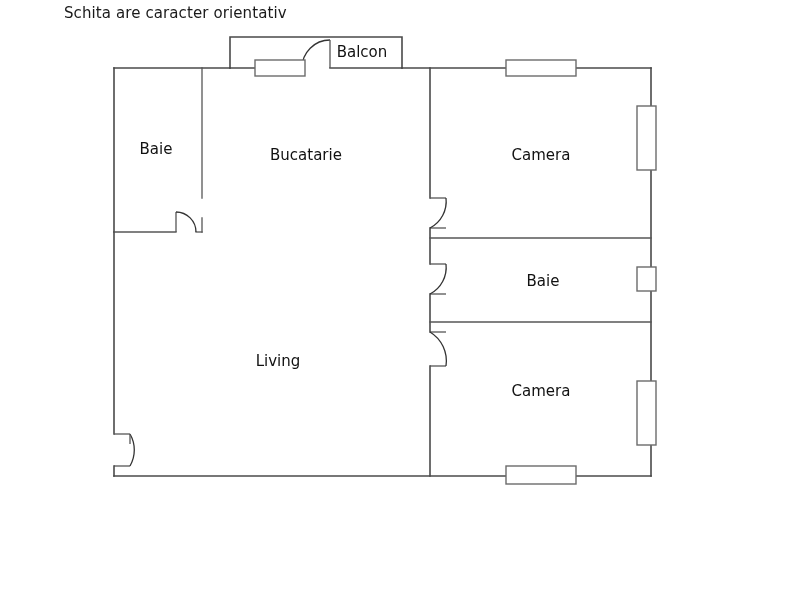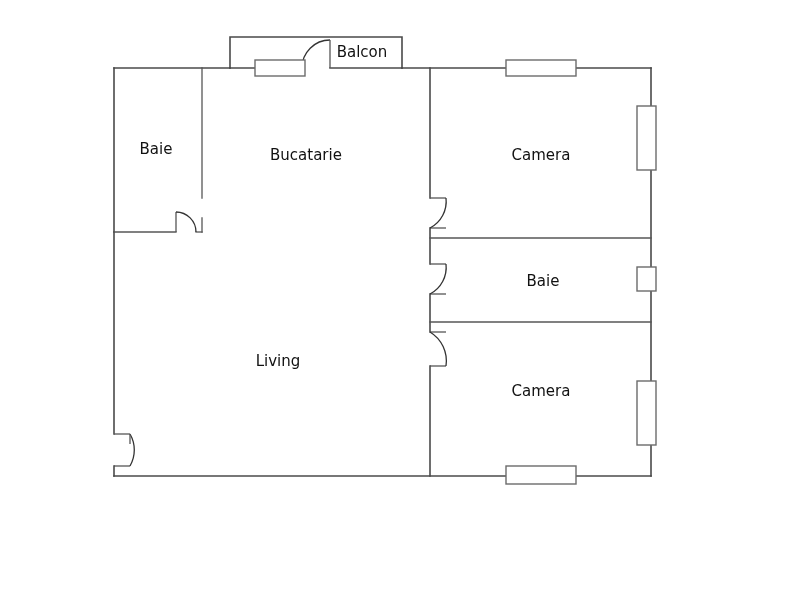--- a/index.html
+++ b/index.html
@@ -69,20 +69,21 @@
     fill: #111111;
     text-anchor: middle;
     dominant-baseline: middle;
   }
 </style>
 </head>
 <body>
 
 <div id="plan-root">
 
+  <div class="title-text">Schita are caracter orientativ</div>
 
   <svg class="floorplan" width="800" height="600" viewBox="0 0 800 600">
 
     <g>
       <path class="wall" d="M 230 68 L 230 37 L 402 37 L 402 68"></path>
     </g>
 
     <g>
 
       <path class="wall" d="M 114 68 L 230 68"></path>

